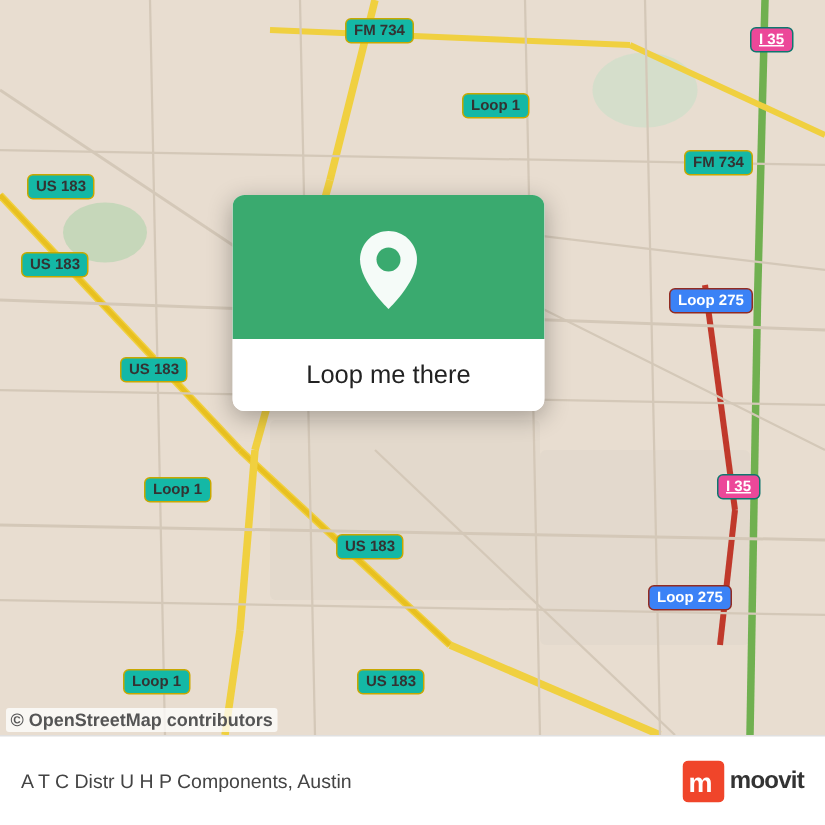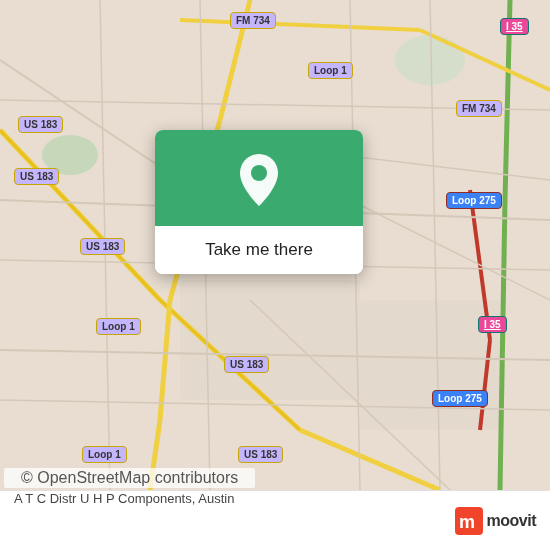--- a/index.html
+++ b/index.html
@@ -67,20 +67,21 @@
       color: #222;
       text-align: center;
     }
 
     
     #bottom-bar {
       width: 550px;
       height: 60px;
       background: #fff;
       display: flex;
+      align-items: center;
       justify-content: space-between;
       padding: 0 14px;
       border-top: 1px solid #e0e0e0;
     }
 
     #bottom-text {
       font-size: 13px;
       color: #444;
     }
 
@@ -106,21 +107,21 @@
     .road-badge {
       position: absolute;
       border-radius: 4px;
       font-size: 10px;
       font-weight: bold;
       padding: 2px 5px;
       white-space: nowrap;
     }
 
     .badge-yellow {
-      background: #c4b5fd;
+      background: #14b8a6;
       color: #333;
       border: 1px solid #c8a800;
     }
 
     .badge-green {
       background: #ec4899;
       color: #fff;
       border: 1px solid #0f766e;
       text-decoration: underline;
     }
@@ -128,25 +129,26 @@
     .badge-red {
       background: #3b82f6;
       color: #fff;
       border: 1px solid #922b21;
     }
 
     .copyright {
       position: absolute;
       bottom: 2px;
       left: 4px;
-      font-size: 16px;
+      font-size: 12px;
       color: #555;
       background: rgba(255,255,255,0.75);
-      padding: 1px 17px;
+      padding: 1px 3px;
       border-radius: 2px;
+      font-weight: bold;
     }
   </style>
 </head>
 <body>
 
 <div id="map-container">
 
   <svg id="map-svg" viewBox="0 0 550 490" xmlns="http://www.w3.org/2000/svg">
 
     <rect width="550" height="490" fill="#e8ddd0"></rect>
@@ -211,21 +213,21 @@
   <div class="road-badge badge-yellow" style="top:446px;left:238px;">US 183</div>
 
   <div id="popup-card">
     <div id="popup-green">
 
       <svg id="location-pin-icon" viewBox="0 0 48 56" xmlns="http://www.w3.org/2000/svg">
         <path d="M24 2C13.5 2 5 10.5 5 21c0 15 19 33 19 33s19-18 19-33C43 10.5 34.5 2 24 2z" fill="white" opacity="0.95"></path>
         <circle cx="24" cy="21" r="8" fill="#3aaa6f"></circle>
       </svg>
     </div>
-    <button id="popup-button">Take me there</button>
+    <button id="popup-button">Loop me there</button>
   </div>
 
   <div class="copyright">© OpenStreetMap contributors</div>
 </div>
 
 <div id="bottom-bar">
   <span id="bottom-text">A T C Distr U H P Components, Austin</span>
   <div id="moovit-logo">
 
     <svg id="moovit-icon" viewBox="0 0 28 28" xmlns="http://www.w3.org/2000/svg">

